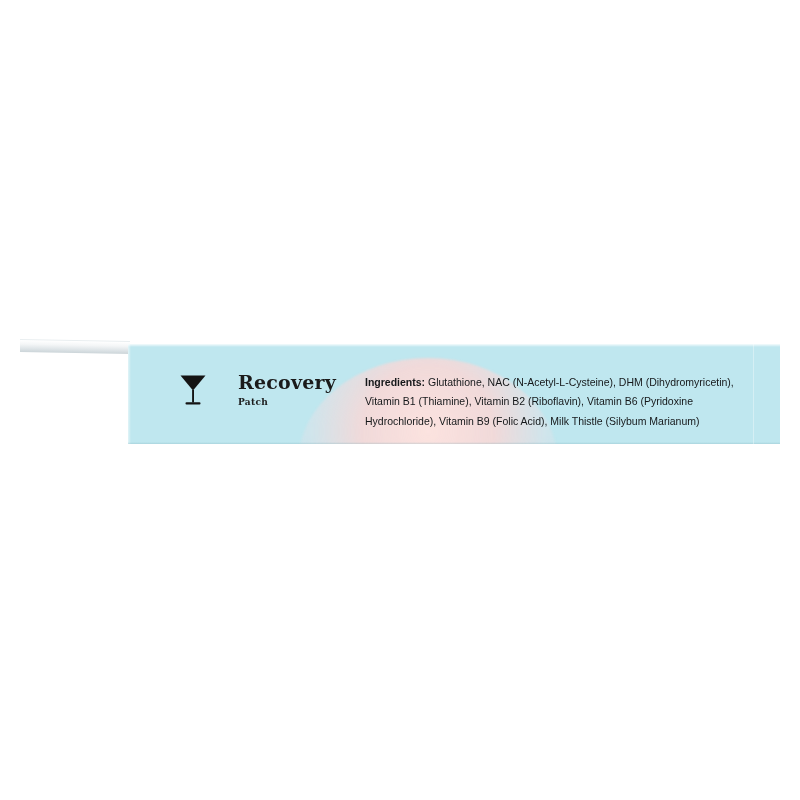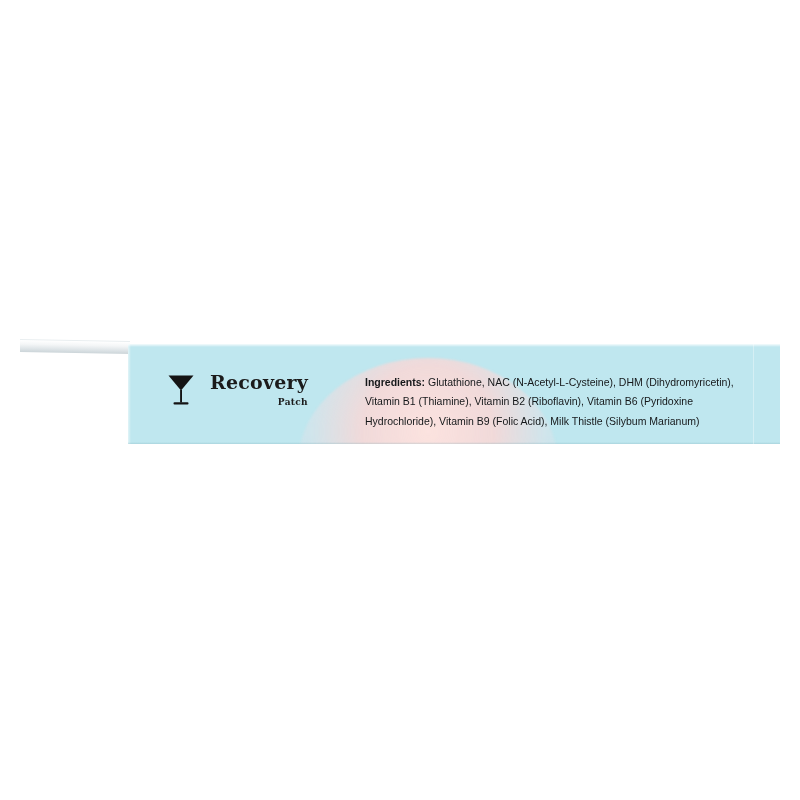--- a/index.html
+++ b/index.html
@@ -84,26 +84,25 @@
     left: 0;
     top: 0;
     width: 3px;
     height: 100%;
     background: linear-gradient(to right, rgba(255,255,255,0.55), rgba(255,255,255,0));
   }
 
   
   .brand {
     position: absolute;
-    left: 38px;
+    left: 50px;
     top: 28px;
     display: flex;
     align-items: center;
-    gap: 14px;
-    text-align: right;
+    gap: 30px;
   }
   .glass-icon {
     width: 30px;
     height: 36px;
     display: block;
   }
   .brand-text {
     display: flex;
     flex-direction: column;
     justify-content: center;
@@ -116,21 +115,20 @@
     color: #1b1b1b;
     letter-spacing: 0.2px;
   }
   .brand-sub {
     font-family: "DejaVu Serif", serif;
     font-weight: bold;
     font-size: 9px;
     color: #1b1b1b;
     margin-top: 6px;
     letter-spacing: 0.3px;
-    margin-left: 28px;
   }
 
   
   .ingredients {
     position: absolute;
     left: 237px;
     top: 29px;
     width: 370px;
     color: #15181a;
     font-family: Liberation Sans, sans-serif;

